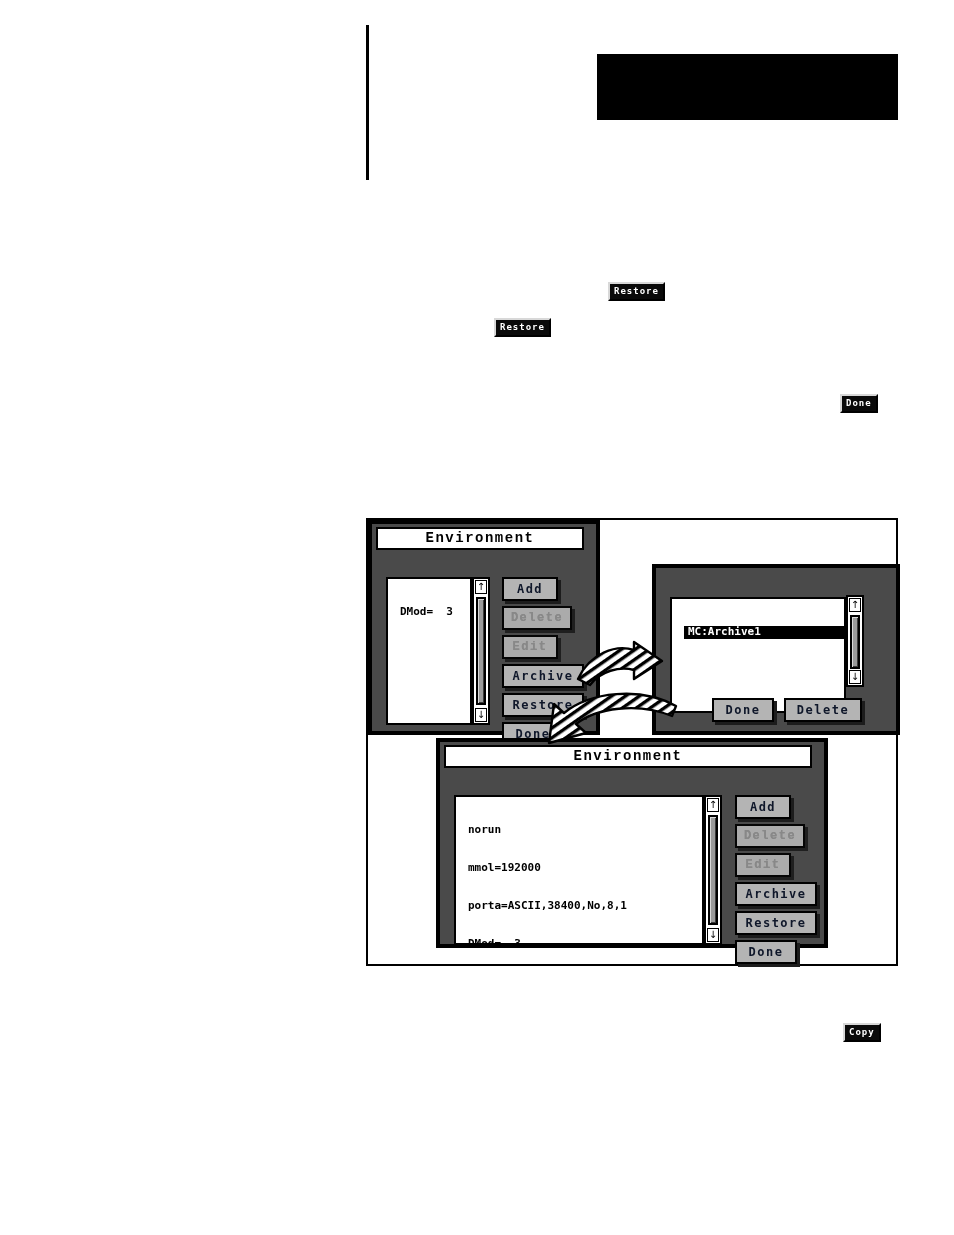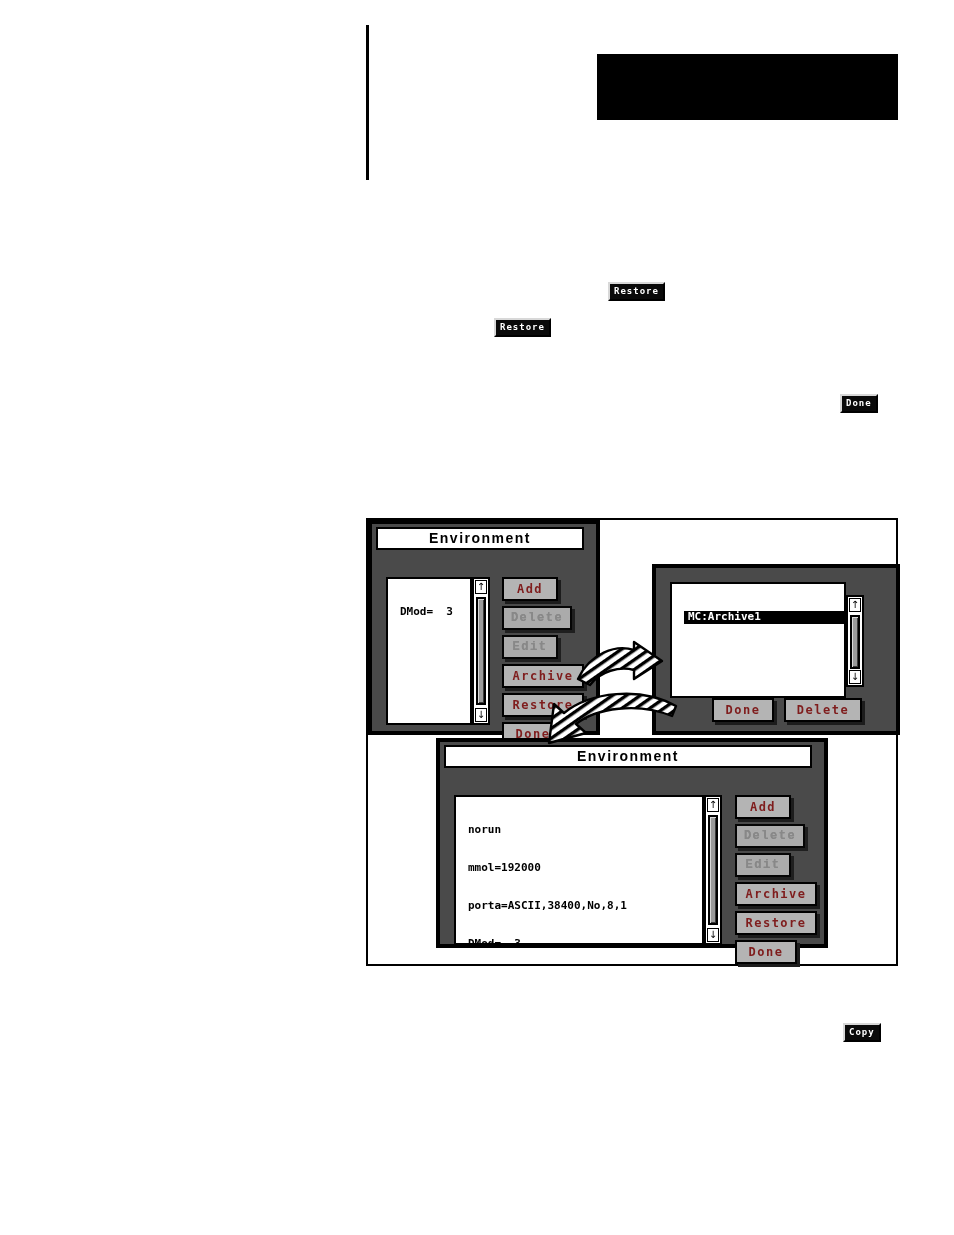--- a/index.html
+++ b/index.html
@@ -75,21 +75,21 @@
   }
   .dlg-title {
     background: #ffffff;
     color: #000000;
     border: 2px solid #000000;
     border-top: 0;
     border-left: 0;
     border-right: 0;
     margin: 3px 12px 0 4px;
     text-align: center;
-    font-family: Liberation Sans, sans-serif;
+    font-family: Liberation Mono, monospace;
     font-weight: bold;
     font-size: 14px;
     letter-spacing: 1.5px;
     padding: 2px 0 3px 0;
     box-shadow: inset -1px -1px 0 #000, inset 1px 1px 0 #000;
     border: 1px solid #000000;
   }
   .dlg-body {
     position: relative;
     width: 100%;
@@ -151,21 +151,21 @@
     background: #9a9a9a;
     border: 2px solid #000000;
     box-sizing: border-box;
     box-shadow: inset 1px 1px 0 #d9d9d9, inset -1px -1px 0 #3a3a3a;
   }
 
   
   .pbtn {
     position: absolute;
     background: #b4b4b4;
-    color: #7f1d1d;
+    color: #0f172a;
     font-family: "DejaVu Sans Mono", monospace;
     font-weight: bold;
     font-size: 12px;
     letter-spacing: 1.5px;
     text-align: center;
     border: 2px solid #000000;
     box-sizing: border-box;
     display: flex;
     align-items: center;
     justify-content: center;
@@ -220,21 +220,21 @@
       <div class="pbtn" style="left:130px; top:114px; width:82px; height:24px;">Archive</div>
       <div class="pbtn" style="left:130px; top:143px; width:82px; height:24px;">Restore</div>
       <div class="pbtn" style="left:130px; top:172px; width:62px; height:24px;">Done</div>
     </div>
   </div>
 
   <div class="dlg" style="left:284px; top:44px; width:248px; height:171px;">
 
     <div class="dlg-body">
 
-      <div class="listbox" style="left:14px; top:14px; width:176px; height:116px;padding-left:16px;">
+      <div class="listbox" style="left:14px; top:29px; width:176px; height:116px;padding-left:16px;">
         <span class="row selected">MC:Archive1</span>
       </div>
 
       <div class="scrollbar" style="left:190px; top:27px; width:18px; height:92px;">
         <div class="sb-btn sb-up">↑</div>
         <div class="sb-thumb" style="top:18px; height:54px;"></div>
         <div class="sb-btn sb-down">↓</div>
       </div>
 
       <div class="pbtn" style="left:56px; top:130px; width:62px; height:24px;">Done</div>

